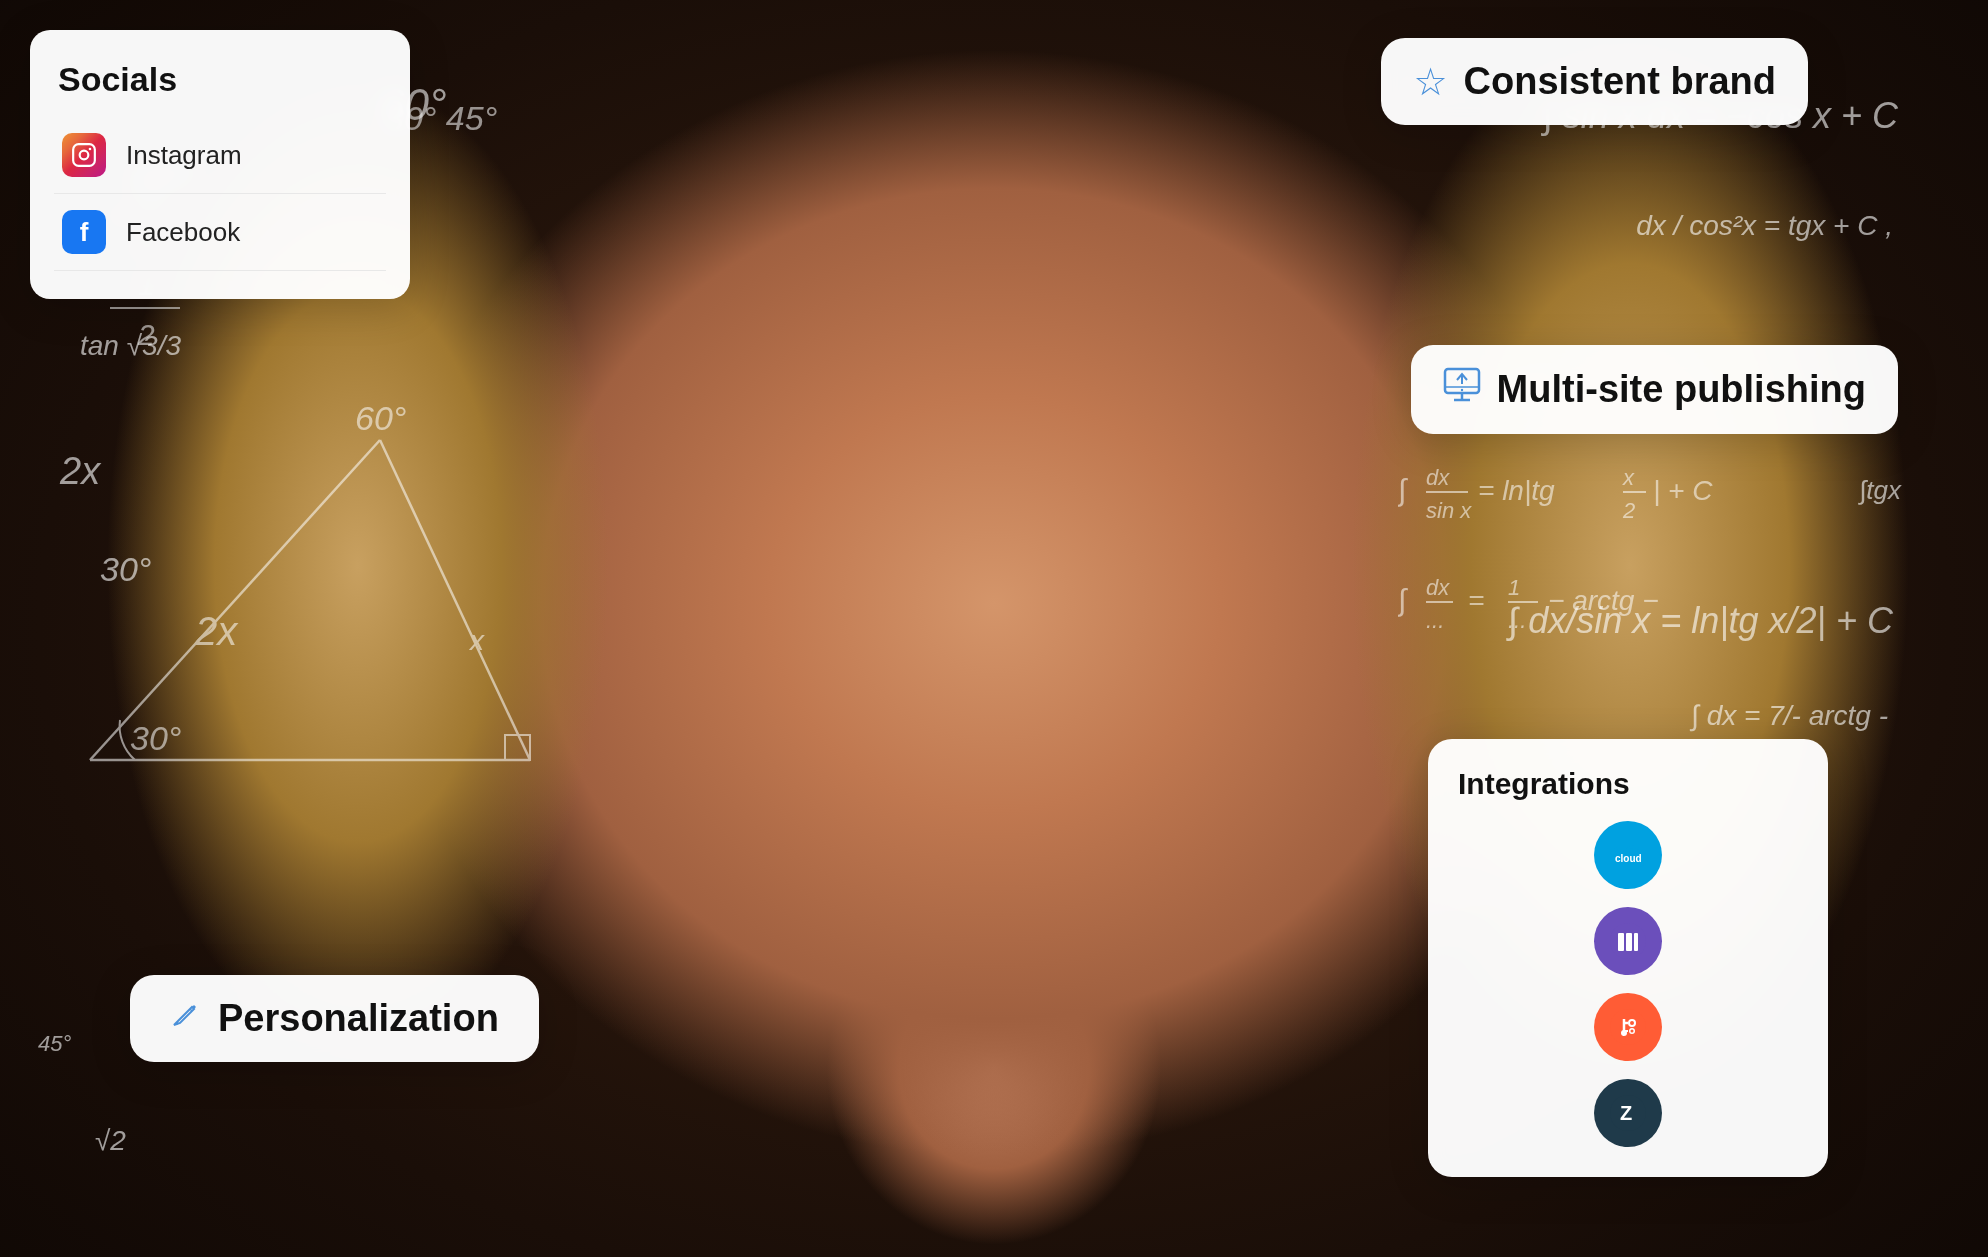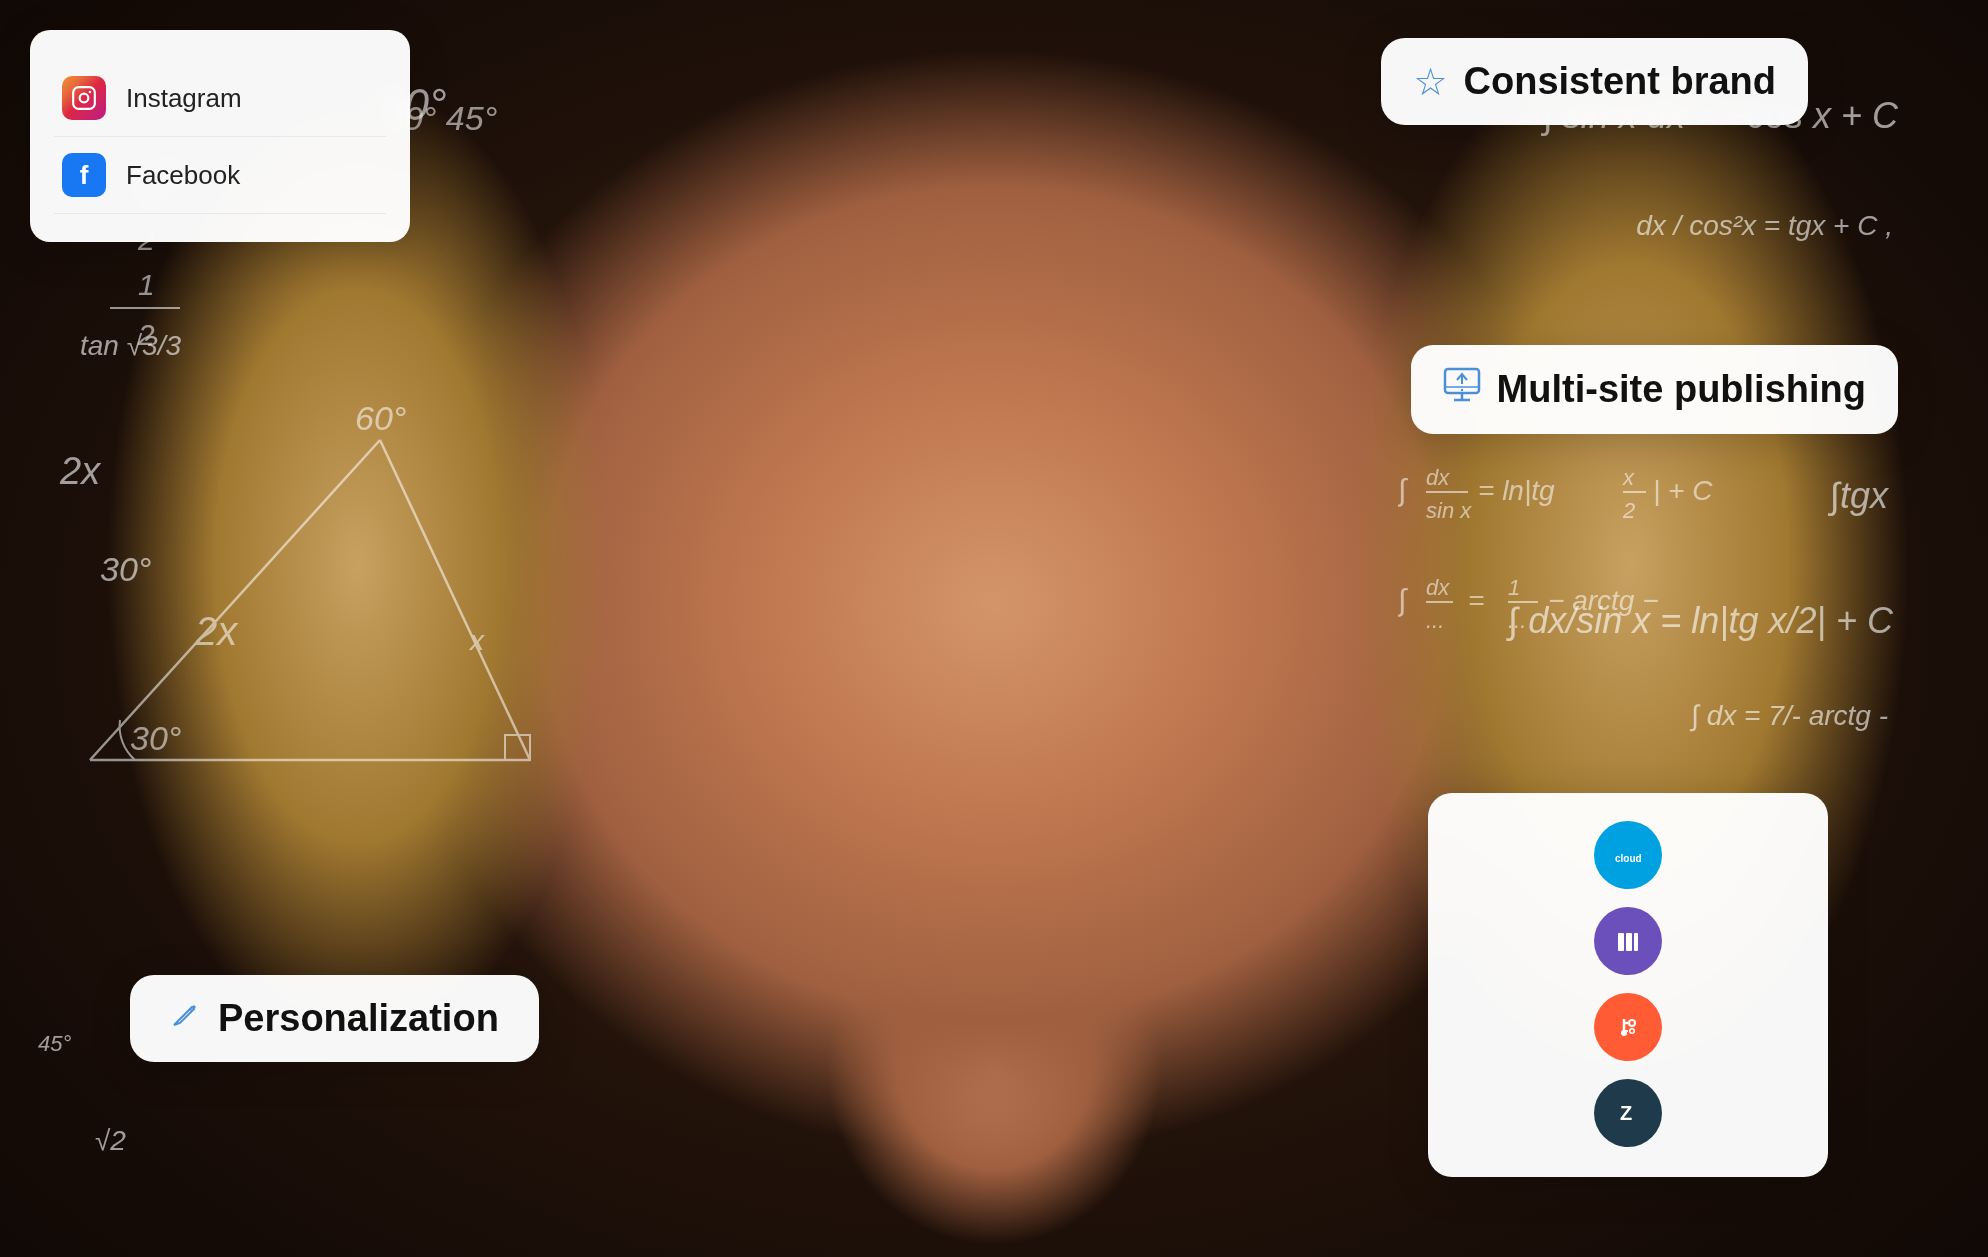--- a/index.html
+++ b/index.html
@@ -228,21 +228,21 @@
     }
 
     
     .eq1 { top: 80px; left: 380px; font-size: 44px; }
     .eq2 { top: 95px; right: 90px; font-size: 36px; }
     .eq3 { top: 210px; right: 95px; font-size: 28px; }
     .eq4 { top: 155px; left: 130px; font-size: 32px; }
     .eq5 { top: 330px; left: 80px; font-size: 28px; }
     .eq6 { top: 450px; left: 60px; font-size: 38px; }
     .eq7 { top: 550px; left: 100px; font-size: 34px; }
-    .eq8 { top: 475px; right: 100px; font-size: 36px; }
+    .eq8 { top: 475px; right: 87px; font-size: 26px; }
     .eq9 { top: 600px; right: 95px; font-size: 36px; }
     .eq10 { top: 700px; right: 100px; font-size: 28px; }
     .eq11 { bottom: 200px; left: 38px; font-size: 22px; }
     .eq12 { bottom: 100px; left: 95px; font-size: 28px; }
     .eq13 { top: 370px; right: 440px; font-size: 26px; }
   </style>
 </head>
 <body>
 
 <div class="background-image">
@@ -311,20 +311,21 @@
     <text x="70" y="160" fill="white" font-size="28" font-style="italic">= </text>
     <text x="110" y="145" fill="white" font-size="22" font-style="italic">1</text>
     <line x1="110" y1="152" x2="140" y2="152" stroke="white" stroke-width="2"></line>
     <text x="110" y="178" fill="white" font-size="22" font-style="italic">...</text>
     <text x="150" y="160" fill="white" font-size="28" font-style="italic">− arctg −</text>
   </svg>
 
 </div>
 
 <div class="card socials-card">
+  <div class="socials-title">Socials</div>
 
   <div class="social-item">
     <div class="social-icon instagram-icon">
       <svg width="26" height="26" viewBox="0 0 24 24" fill="none">
         <rect x="2" y="2" width="20" height="20" rx="5" ry="5" stroke="white" stroke-width="2" fill="none"></rect>
         <circle cx="12" cy="12" r="4" stroke="white" stroke-width="2" fill="none"></circle>
         <circle cx="17.5" cy="6.5" r="1.2" fill="white"></circle>
       </svg>
     </div>
     <span>Instagram</span>
@@ -372,20 +373,21 @@
         <path d="M22 8 L24 6 L26 8 L24 10 Z" fill="#4A90D9"></path>
         <path d="M4 26 L6 24 L8 26 Z" fill="#4A90D9"></path>
         <line x1="20" y1="10" x2="22" y2="12" stroke="#4A90D9" stroke-width="1.5"></line>
       </svg>
     </span>
     <span class="feature-label">Personalization</span>
   </div>
 </div>
 
 <div class="card integrations-card">
+  <div class="integrations-title">Integrations</div>
   <div class="integration-icons">
 
     <div class="integration-icon salesforce-icon">
       <svg width="42" height="32" viewBox="0 0 42 32" fill="none">
         <ellipse cx="15" cy="18" rx="12" ry="11" fill="#00A1E0"></ellipse>
         <ellipse cx="26" cy="15" rx="9" ry="8.5" fill="#00A1E0"></ellipse>
         <ellipse cx="33" cy="20" rx="7.5" ry="7" fill="#00A1E0"></ellipse>
         <ellipse cx="21" cy="20" rx="18" ry="11" fill="#00A1E0"></ellipse>
         <text x="8" y="23" fill="white" font-size="10" font-weight="bold">cloud</text>
       </svg>

